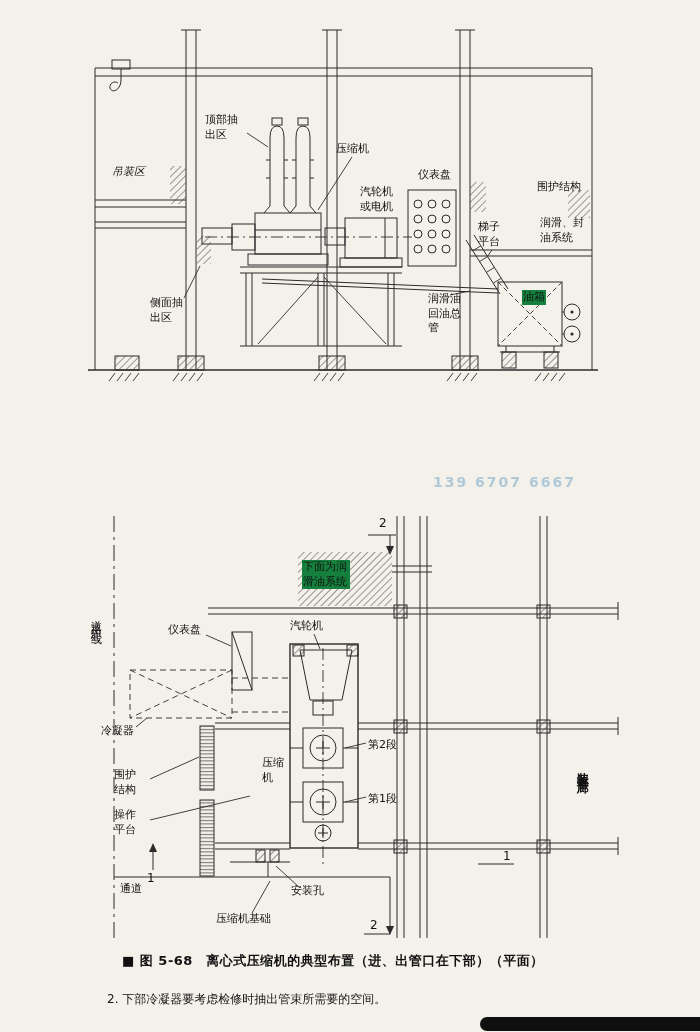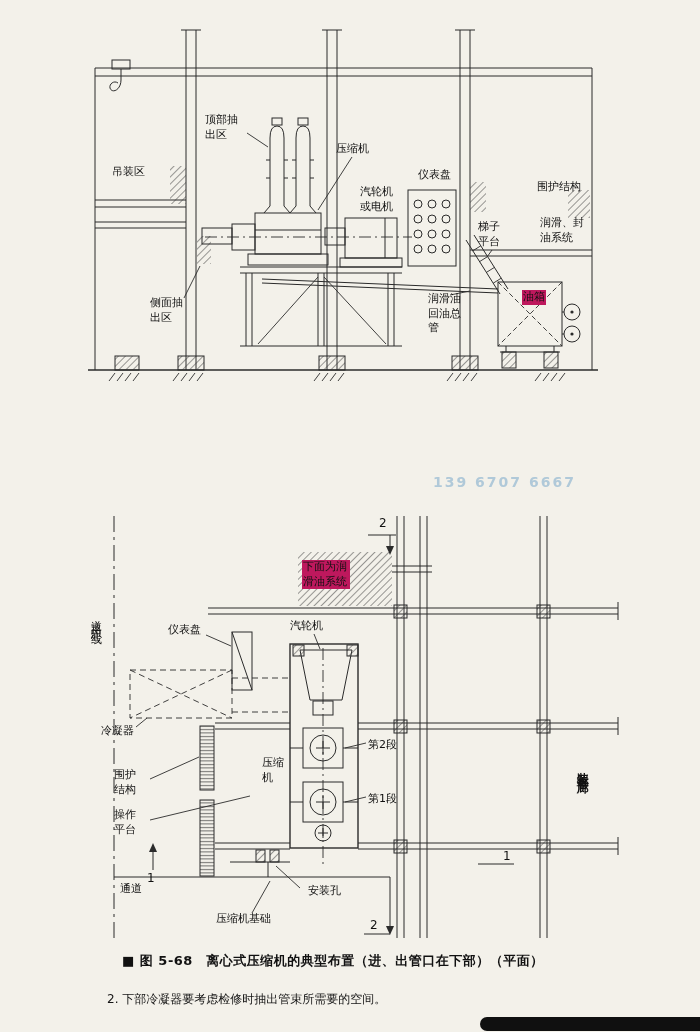--- a/index.html
+++ b/index.html
@@ -1,21 +1,21 @@
 <!DOCTYPE html>
 <html><head>
 <meta charset="utf-8">
 <style>
   * { margin:0; padding:0; box-sizing:border-box; }
   html,body { width:700px; height:1032px; }
   body { background:#e8e6e1; font-family:"DejaVu Sans",sans-serif; }
   .page { position:relative; width:700px; height:1032px; background:#f3f1ea; overflow:hidden; color:#1b1b1b; }
   svg.drawing { position:absolute; left:0; top:0; width:700px; height:1032px; }
   .lbl { position:absolute; font-size:11px; line-height:1.32; color:#111; word-break:break-all; }
-  .boxed { background:#be185d; padding:0 1px; }
+  .boxed { background:#15803d; padding:0 1px; }
   .vert { writing-mode:vertical-rl; letter-spacing:3px; }
   .mark { font-size:12px; }
   .caption { position:absolute; font-size:13px; font-weight:bold; color:#111; letter-spacing:0.5px; white-space:nowrap; }
   .note { position:absolute; font-size:12px; color:#151515; white-space:nowrap; }
   .wm { position:absolute; color:rgba(120,168,202,0.55); font-weight:bold; white-space:nowrap; }
   .wm1 { left:445px; top:440px; font-size:30px; letter-spacing:12px; }
   .wm2 { left:433px; top:474px; font-size:14px; letter-spacing:2px; }
   .blackbar { position:absolute; left:480px; top:1017px; width:230px; height:14px; background:#101010; border-radius:7px; }
 </style>
 </head>
@@ -252,21 +252,21 @@
       <path d="M136,727 L147,718"></path>
       <path d="M150,779 L199,757"></path>
       <path d="M150,820 L250,796"></path>
       <path d="M345,748 L366,743"></path>
       <path d="M345,802 L366,797"></path>
       <path d="M300,888 L276,866"></path>
       <path d="M252,913 L270,881"></path>
     </g>
   </svg>
 
-  <div class="lbl" style="left:112px; top:165px;">吊装区</div>
+  <div class="lbl" style="left:112px; top:165px;font-style:italic;">吊装区</div>
   <div class="lbl" style="left:205px; top:113px; width:35px;">顶部抽出区</div>
   <div class="lbl" style="left:336px; top:142px;">压缩机</div>
   <div class="lbl" style="left:360px; top:185px; width:35px;">汽轮机或电机</div>
   <div class="lbl" style="left:418px; top:168px;">仪表盘</div>
   <div class="lbl" style="left:537px; top:180px;">围护结构</div>
   <div class="lbl" style="left:540px; top:216px; width:48px;">润滑、封油系统</div>
   <div class="lbl" style="left:478px; top:220px; width:24px;">梯子平台</div>
   <div class="lbl boxed" style="left:522px; top:290px;">油箱</div>
   <div class="lbl" style="left:428px; top:292px; width:35px;">润滑油回油总管</div>
   <div class="lbl" style="left:150px; top:296px; width:35px;">侧面抽出区</div>
@@ -278,21 +278,21 @@
   <div class="lbl" style="left:168px; top:623px;">仪表盘</div>
   <div class="lbl" style="left:290px; top:619px;">汽轮机</div>
   <div class="lbl vert" style="left:88px; top:612px;">道路中心线</div>
   <div class="lbl" style="left:101px; top:724px;">冷凝器</div>
   <div class="lbl" style="left:114px; top:768px; width:24px;">围护结构</div>
   <div class="lbl" style="left:114px; top:808px; width:24px;">操作平台</div>
   <div class="lbl" style="left:262px; top:756px; width:24px;">压缩机</div>
   <div class="lbl" style="left:368px; top:738px;">第2段</div>
   <div class="lbl" style="left:368px; top:792px;">第1段</div>
   <div class="lbl" style="left:120px; top:882px;">通道</div>
-  <div class="lbl" style="left:308px; top:884px;">安装孔</div>
+  <div class="lbl" style="left:291px; top:884px;">安装孔</div>
   <div class="lbl" style="left:216px; top:912px;">压缩机基础</div>
   <div class="lbl vert" style="left:574px; top:762px; font-weight:bold; font-size:12px;">装置管廊</div>
   <div class="lbl mark" style="left:147px; top:871px;">1</div>
   <div class="lbl mark" style="left:503px; top:849px;">1</div>
   <div class="lbl mark" style="left:370px; top:918px;">2</div>
   <div class="caption" style="left:122px; top:952px;">■ 图 5-68　离心式压缩机的典型布置（进、出管口在下部）（平面）</div>
 
   <div class="note" style="left:107px; top:991px;">2. 下部冷凝器要考虑检修时抽出管束所需要的空间。</div>
 
   <div class="blackbar"></div>

